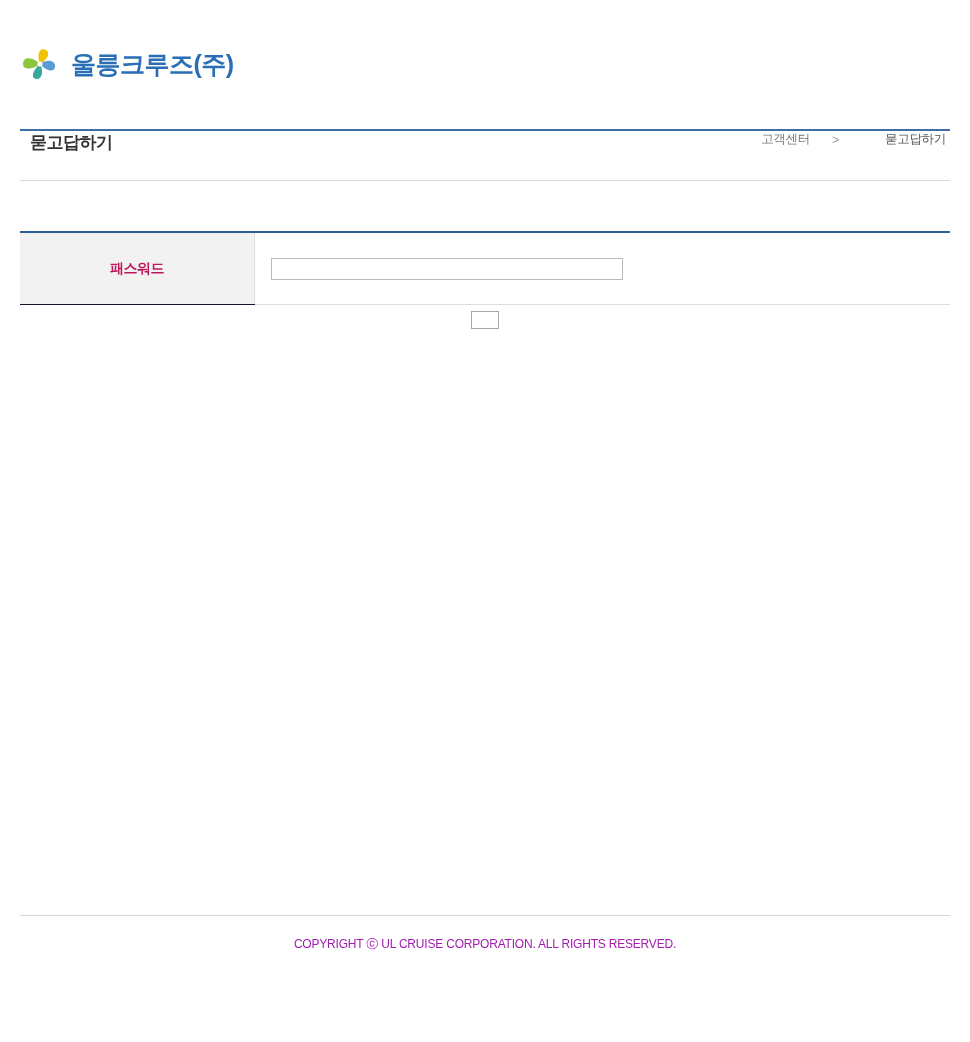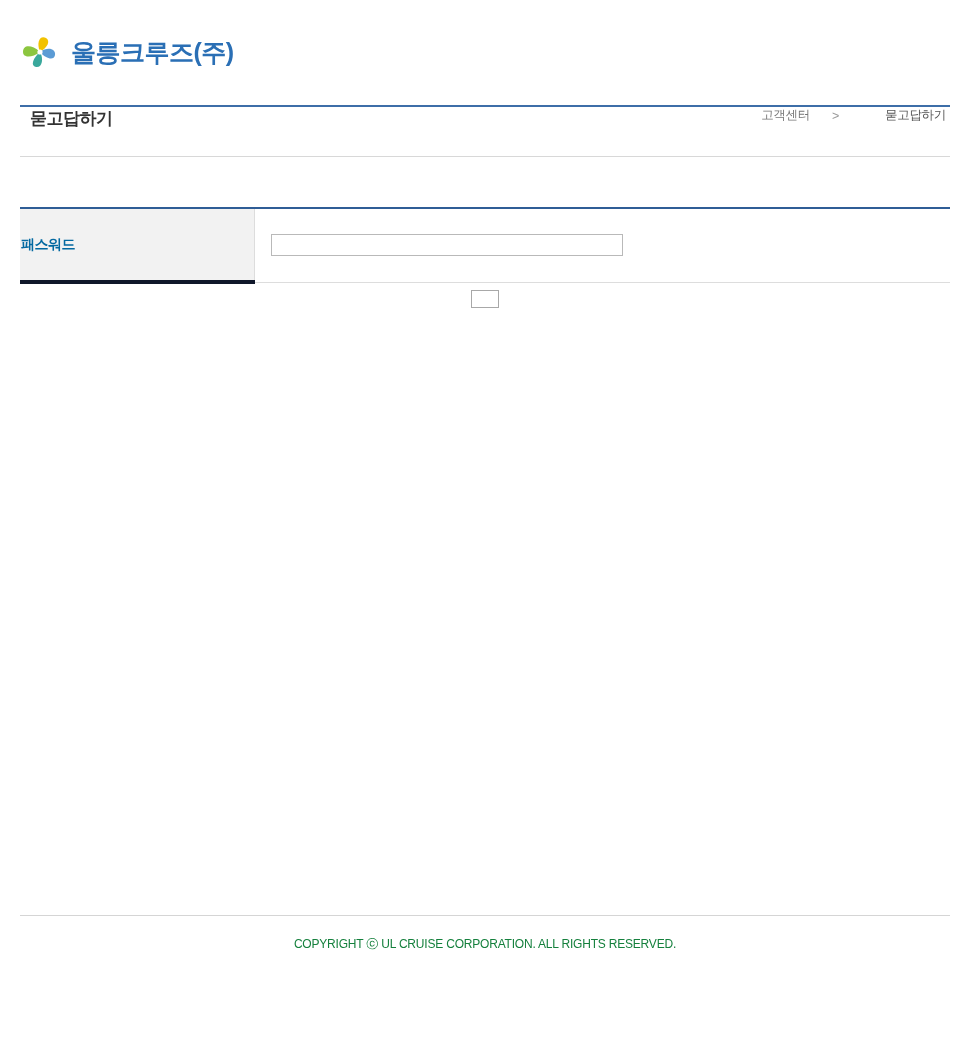--- a/index.html
+++ b/index.html
@@ -11,21 +11,21 @@
     width: 970px;
     height: 1042px;
     font-family: "Liberation Sans", sans-serif;
     color: #333333;
     overflow: hidden;
     position: relative;
   }
 
   
   .header {
-    height: 105px;
+    height: 129px;
     box-sizing: border-box;
     padding-left: 20px;
     display: flex;
     align-items: center;
   }
   .logo-wrap {
     display: flex;
     align-items: center;
     gap: 11px;
   }
@@ -93,25 +93,25 @@
     width: 100%;
     border-collapse: collapse;
     border-top: 2px solid #2f5d96;
     border-bottom: 1px solid #cccccc;
     table-layout: fixed;
   }
   .form-table th {
     width: 232px;
     background: #f2f2f2;
     border-right: 1px solid #dddddd;
-    border-bottom: 4px solid #0f172a;
+    border-bottom: 1px solid #0f172a;
     font-size: 14px;
     font-weight: bold;
-    color: #0369a1;
-    text-align: left;
+    color: #be185d;
+    text-align: center;
     height: 69px;
     letter-spacing: -0.5px;
   }
   .form-table td {
     border-bottom: 1px solid #dddddd;
     padding-left: 16px;
     height: 69px;
     background: #ffffff;
   }
   .pw-input {
@@ -148,21 +148,21 @@
   .footer {
     position: absolute;
     left: 20px;
     right: 20px;
     top: 915px;
     border-top: 1px solid #d5d5d5;
   }
   .copyright {
     text-align: center;
     font-size: 12px;
-    color: #15803d;
+    color: #a21caf;
     padding-top: 20px;
     letter-spacing: -0.2px;
   }
 </style>
 </head>
 <body>
 
 <div class="header">
   <div class="logo-wrap">
     <span class="logo-mark">

